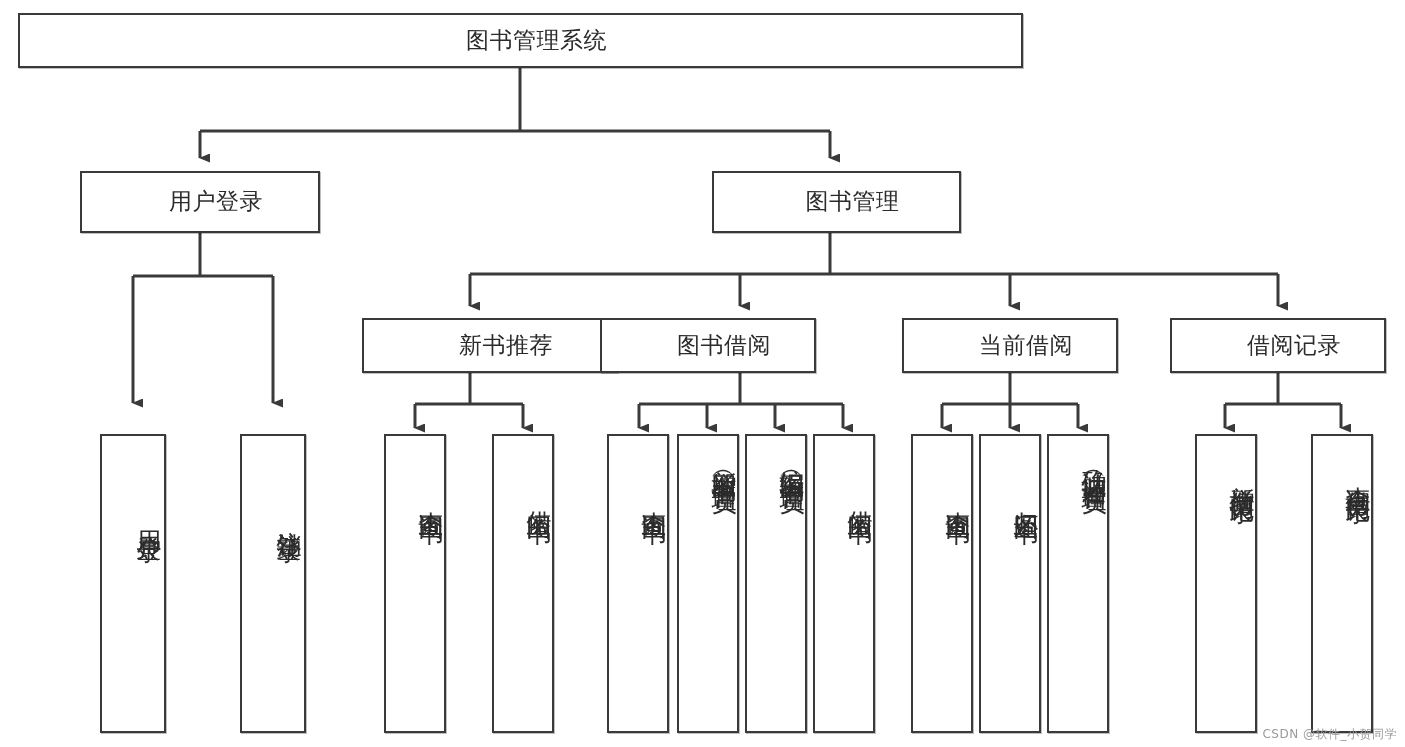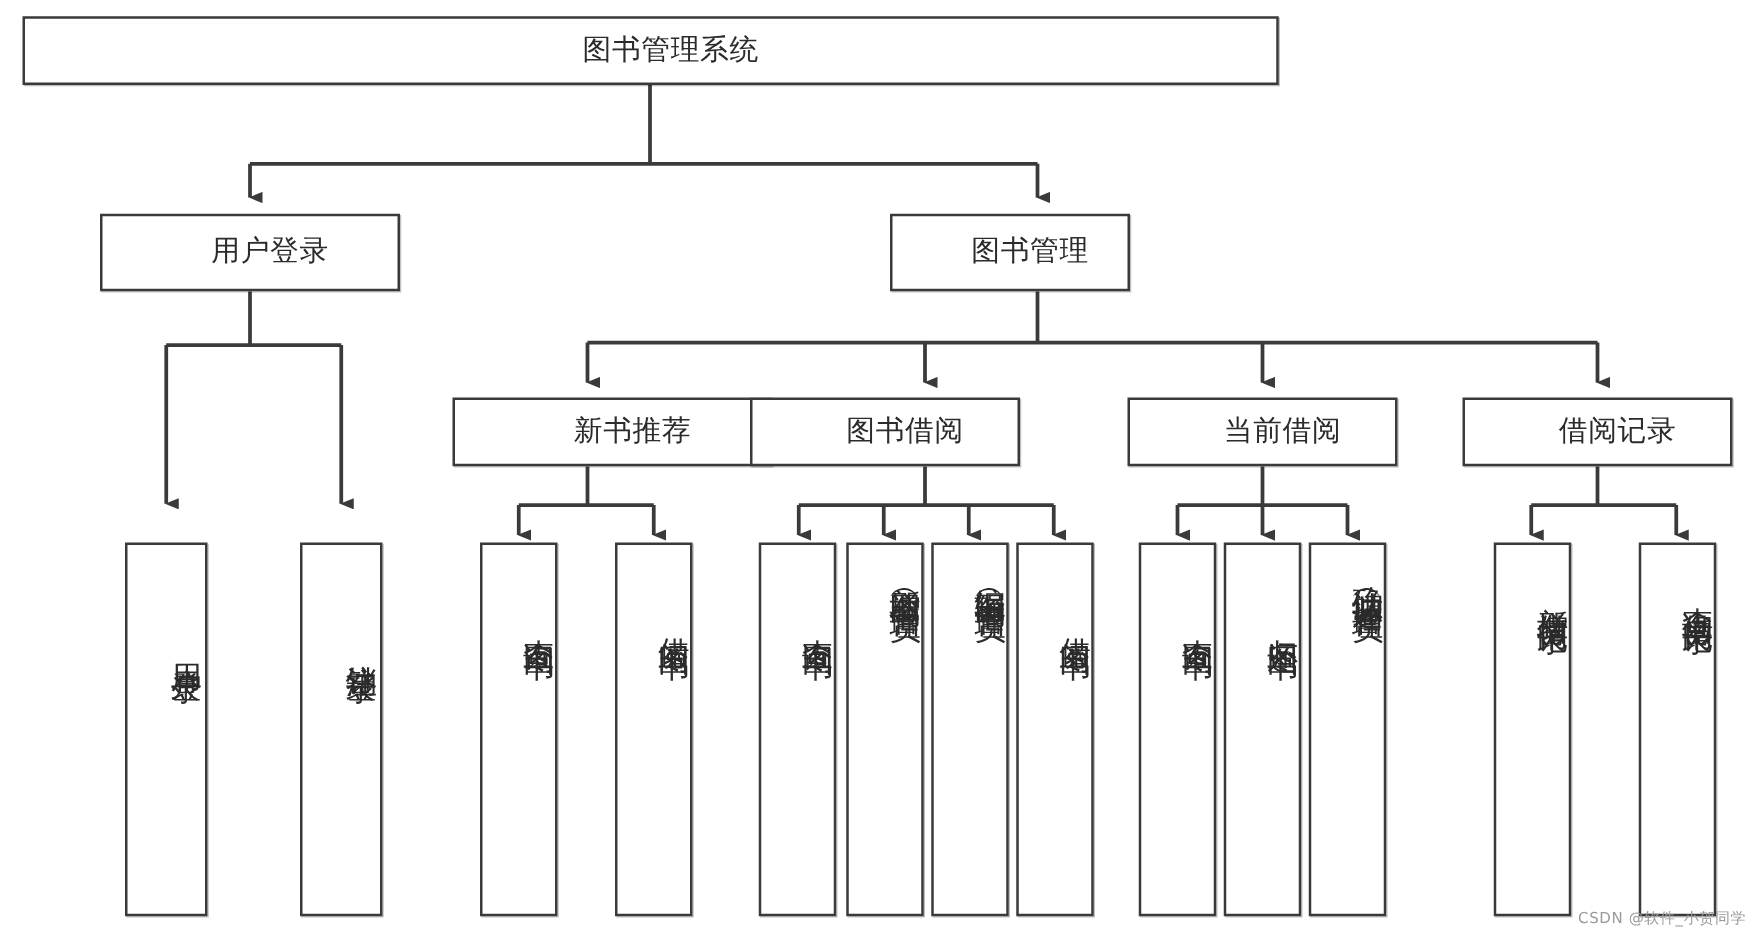--- a/index.html
+++ b/index.html
@@ -134,21 +134,21 @@
     </g>
   </svg>
 
   <div class="node horiz" style="left:18px; top:13px; width:1005px; height:55px;">
     <span class="label">图书管理系统</span>
   </div>
 
   <div class="node horiz" style="left:80px; top:171px; width:240px; height:62px;">
     <span class="label">用户登录</span>
   </div>
-  <div class="node horiz" style="left:712px; top:171px; width:192px; height:62px;">
+  <div class="node horiz" style="left:712px; top:171px; width:249px; height:62px;">
     <span class="label">图书管理</span>
   </div>
 
   <div class="node horiz" style="left:362px; top:318px; width:256px; height:55px;align-items:center;">
     <span class="label">新书推荐</span>
   </div>
   <div class="node horiz" style="left:600px; top:318px; width:216px; height:55px;">
     <span class="label">图书借阅</span>
   </div>
   <div class="node horiz" style="left:902px; top:318px; width:216px; height:55px;">

